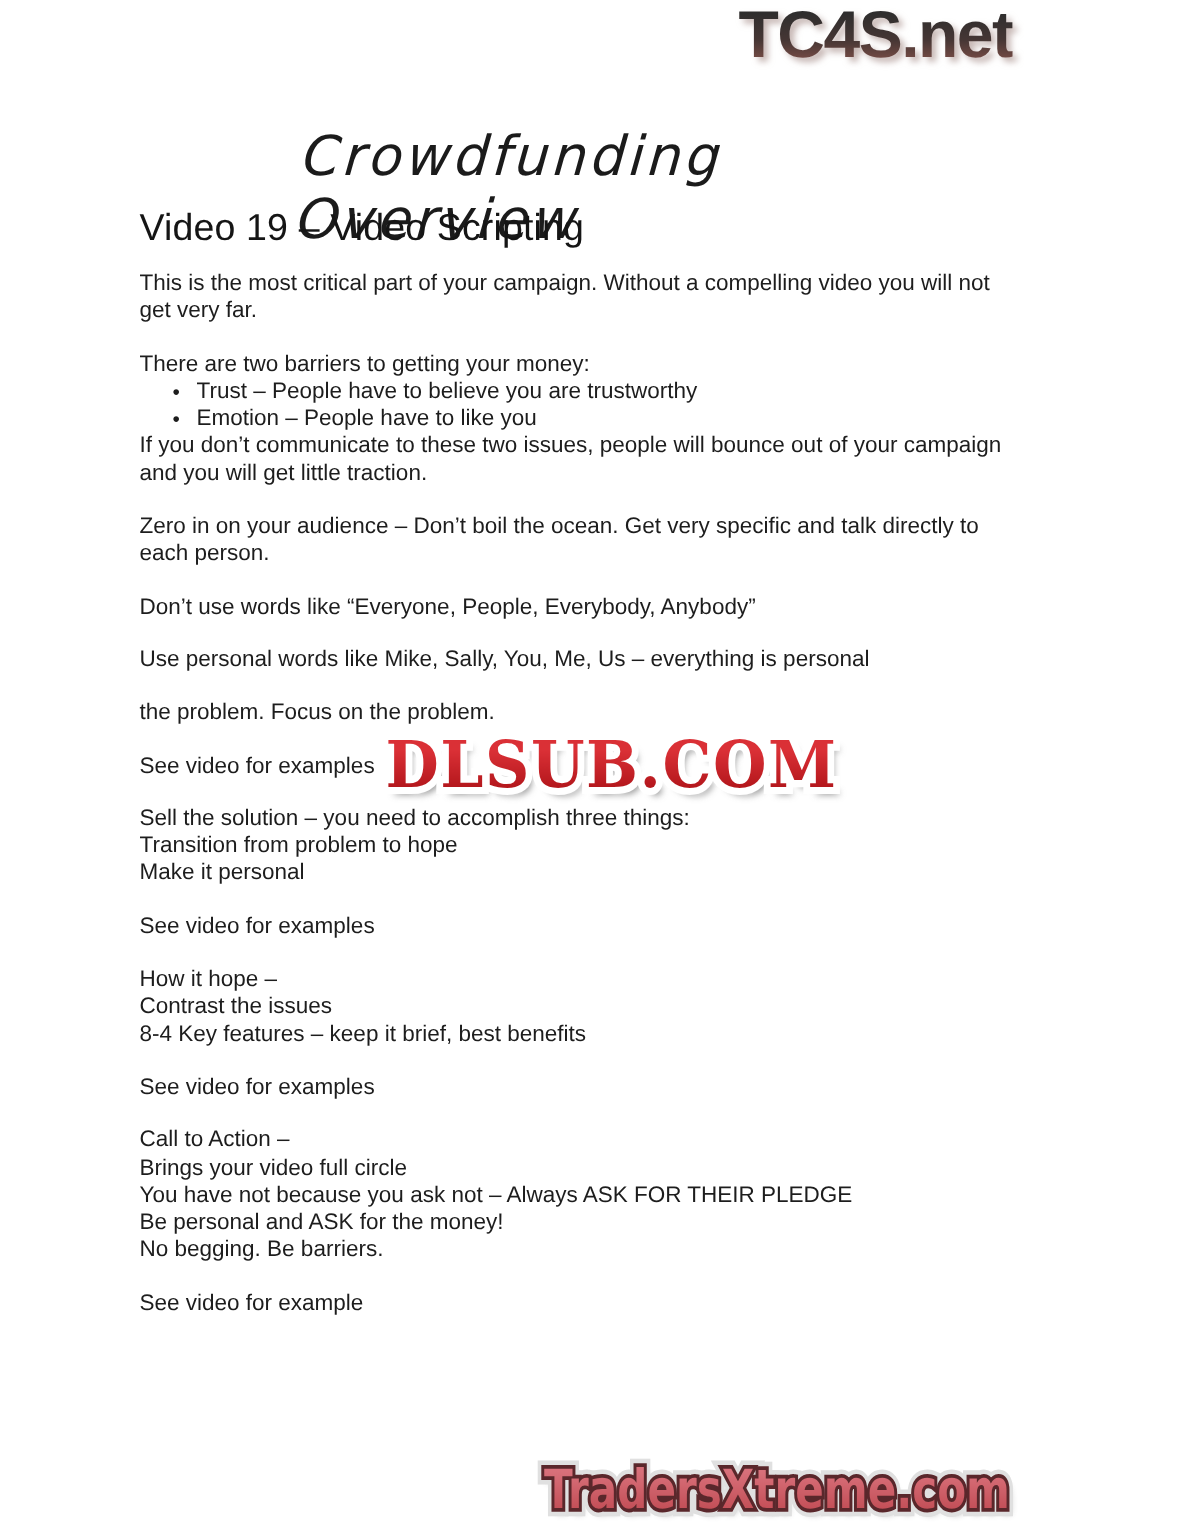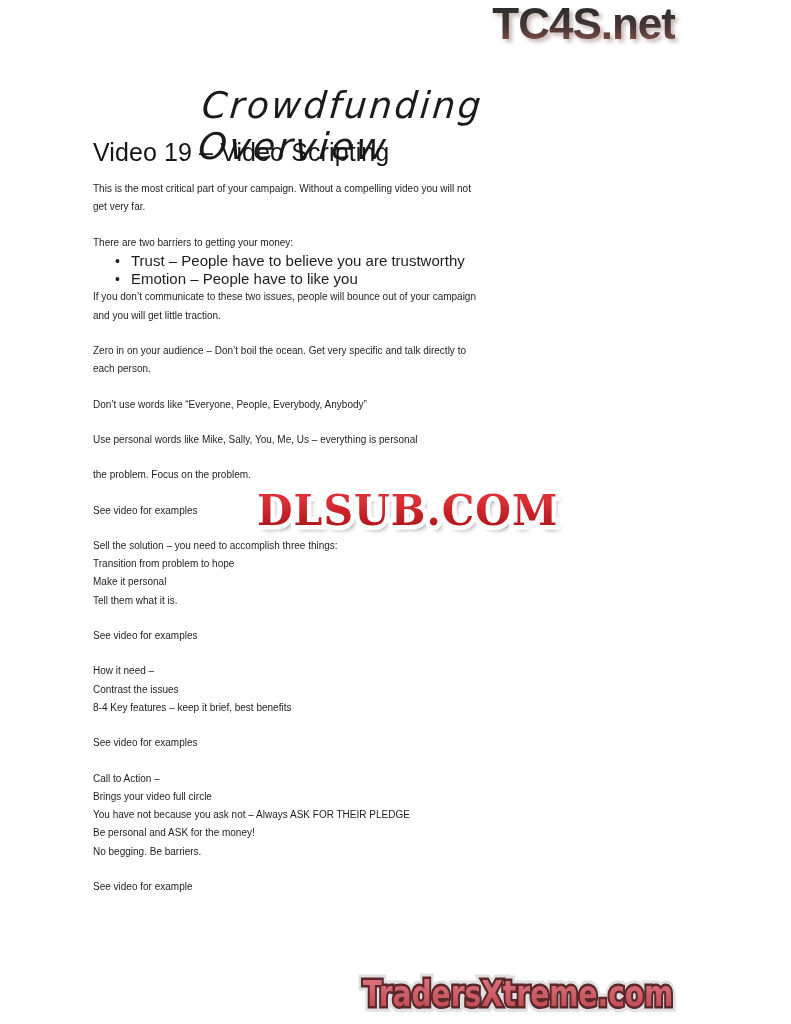--- a/index.html
+++ b/index.html
@@ -25,21 +25,21 @@
     font-size:36px; letter-spacing:2.5px; color:#1b1b1b;
     transform:skewX(-5deg) scaleY(1.02); transform-origin:left top;
   }
 
   .content { position:absolute; left:93px; top:140px; width:625px; }
   h1.heading {
     margin:0 0 16px 0; font-size:25px; font-weight:400; line-height:24px;
     color:#151515; letter-spacing:0.1px;
   }
   .block { margin:0 0 17px 0; }
-  .line { font-size:10px; line-height:18.3px; }
+  .line { font-size:15px; line-height:18.3px; }
   .bullets { margin:0; padding:0; list-style:none; }
   .bullet-row { display:flex; padding-left:22px; }
   .bullet-dot { width:16px; font-size:14px; line-height:18.3px; }
   .bullet-text { font-size:15px; line-height:18.3px; }
 
   
   .dlsub {
     position:absolute; left:257px; top:483px;
     font-family:"DejaVu Serif", serif; font-weight:bold; font-size:41px;
     letter-spacing:1px; line-height:52px; transform:scaleY(1.05); transform-origin:left top;
@@ -129,29 +129,28 @@
     </div>
 
     <div class="block">
       <div class="line">See video for examples</div>
     </div>
 
     <div class="block">
       <div class="line">Sell the solution – you need to accomplish three things:</div>
       <div class="line">Transition from problem to hope</div>
       <div class="line">Make it personal</div>
-      <div class="line">Tell them what it is.</div>
     </div>
 
     <div class="block">
       <div class="line">See video for examples</div>
     </div>
 
     <div class="block">
-      <div class="line">How it need –</div>
+      <div class="line">How it hope –</div>
       <div class="line">Contrast the issues</div>
       <div class="line">8-4 Key features – keep it brief, best benefits</div>
     </div>
 
     <div class="block">
       <div class="line">See video for examples</div>
     </div>
 
     <div class="block">
       <div class="line">Call to Action –</div>

